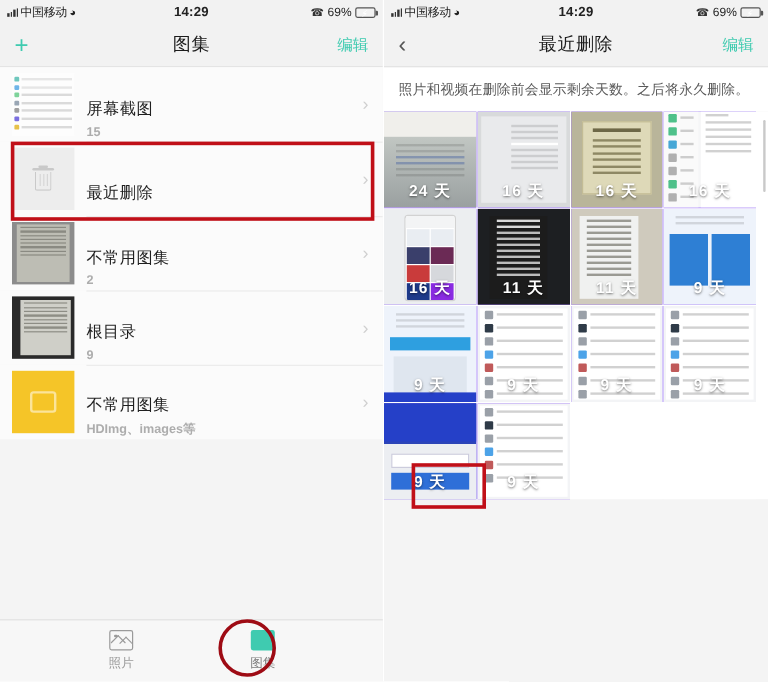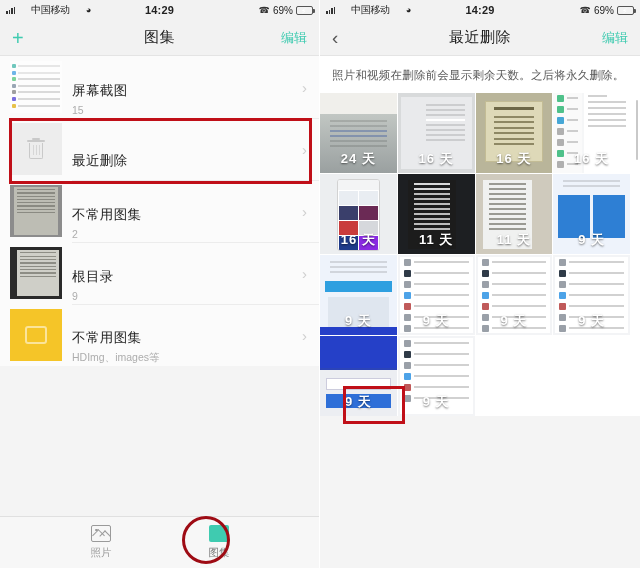--- a/index.html
+++ b/index.html
@@ -13,21 +13,21 @@
   .phone { width: 320px; height: 568px; position: relative; background: #f4f4f4; overflow: hidden; }
   .phone.left { border-right: 1px solid #ffffff; }
 
   
   .statusbar {
     height: 20px; background: #f2f2f2;
     display: flex; align-items: center;
     padding: 0 6px; font-size: 10px; color: #222;
     position: relative;
   }
-  .sb-left { display: flex; align-items: center; gap: 16px; font-family: Liberation Serif, serif; }
+  .sb-left { display: flex; align-items: center; gap: 2px; font-family: Liberation Serif, serif; }
   .sig { display: inline-flex; align-items: flex-end; gap: 1px; height: 8px; }
   .sig i { display: block; width: 1.5px; background: #333; }
   .sig i:nth-child(1){height:3px}.sig i:nth-child(2){height:4.5px}
   .sig i:nth-child(3){height:6px}.sig i:nth-child(4){height:7.5px}
   .carrier { font-size: 10px; letter-spacing: -.3px; }
   .wifi { font-size: 9px; }
   .sb-center {
     position: absolute; left: 0; right: 0; text-align: center;
     font-size: 11px; font-weight: 600; letter-spacing: .2px;
   }
@@ -69,21 +69,21 @@
   .album-row + .album-row::before {
     content: ""; position: absolute; left: 72px; right: 0; top: 0;
     height: 1px; background: #ececec;
   }
   .thumb {
     width: 52px; height: 52px; margin: 0 10px 0 10px; flex: none;
     background: #e9e9e9; overflow: hidden; position: relative;
   }
   .album-text { flex: 1; min-width: 0; margin-top: 23px; }
   .album-name { font-size: 13.5px; color: #1f1f1f; letter-spacing: .4px; }
-  .album-count { font-size: 10.5px; color: #adadad; margin-top: 4px; }
+  .album-count { font-size: 10.5px; color: #adadad; margin-top: 4px; font-weight: bold; }
   .chev { color: #cfcfcf; font-size: 15px; font-weight: 300; }
 
   
   .th-listshot { background: #fdfdfd; padding: 3px 2px; }
   .th-listshot .ln { display:flex; align-items:center; gap:2px; margin-bottom:2.6px;}
   .th-listshot .dot { width:4px;height:4px;border-radius:1px; flex:none;}
   .th-listshot .bar { height:2px; background:#dadada; flex:1;}
   .th-trash { background: #ededed; display:flex; align-items:center; justify-content:center;}
   .trash-glyph { width: 16px; height: 19px; position: relative; }
   .trash-glyph .lid { position:absolute; top:0; left:-1px; width:18px; height:2px; background:#c9c9c9; border-radius:1px;}

